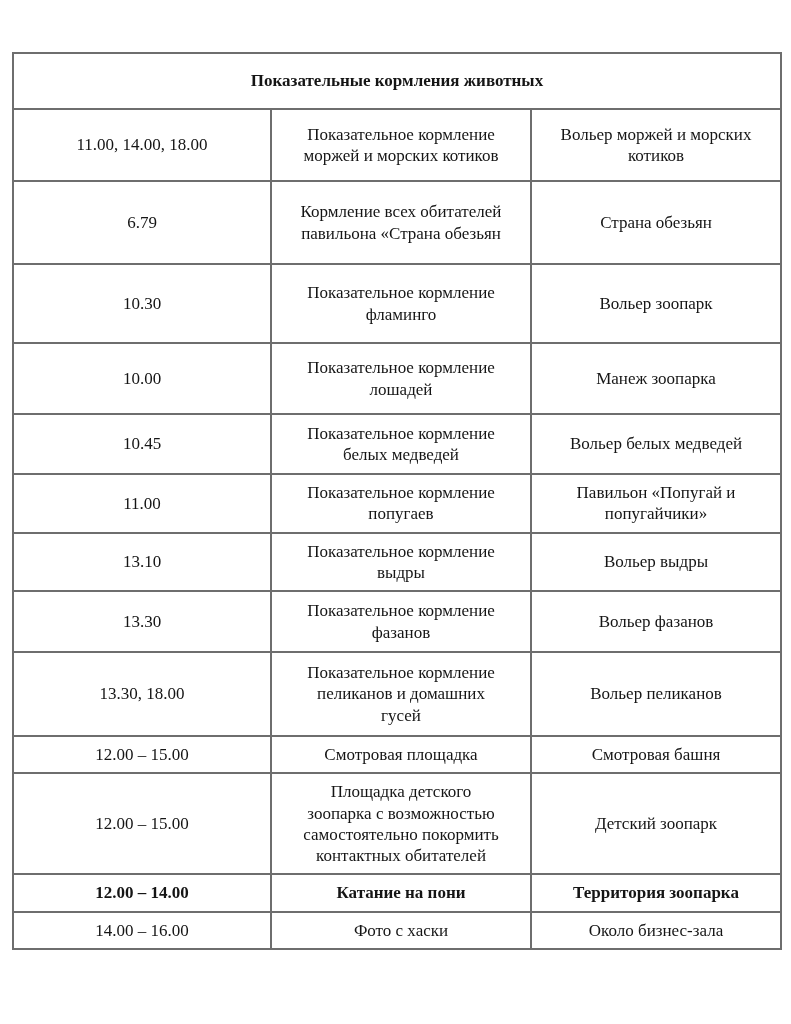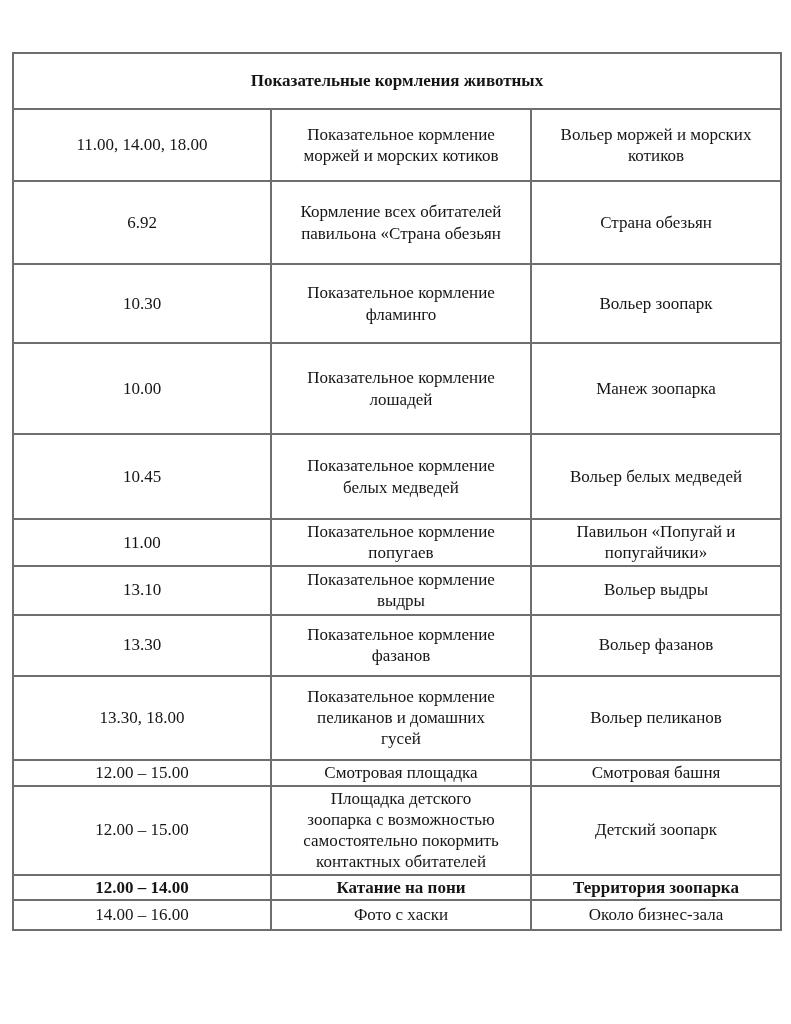--- a/index.html
+++ b/index.html
@@ -26,21 +26,21 @@
   }
   col.c-time     { width: 258px; }
   col.c-activity { width: 260px; }
   col.c-location { width: 250px; }
   table.schedule td {
     border: 2px solid #6e6e6e;
     text-align: center;
     vertical-align: middle;
     font-size: 17px;
     line-height: 1.25;
-    padding: 1px 6px;
+    padding: 7px 6px;
     white-space: pre-line;
     overflow: hidden;
   }
   td.title-cell {
     font-weight: bold;
     font-size: 17px;
   }
   td.v-top {
     vertical-align: top;
     padding-top: 6px;
@@ -64,38 +64,38 @@
         <td colspan="3" class="title-cell">Показательные кормления животных</td>
       </tr>
       <tr style="height:72px;">
         <td class="v-top">11.00, 14.00, 18.00</td>
         <td class="v-top spaced">Показательное кормление
 моржей и морских котиков</td>
         <td class="v-top">Вольер моржей и морских
 котиков</td>
       </tr>
       <tr style="height:83px;">
-        <td>6.92</td>
+        <td>6.79</td>
         <td>Кормление всех обитателей
 павильона «Страна обезьян</td>
         <td>Страна обезьян</td>
       </tr>
       <tr style="height:79px;margin-left:7px;">
         <td>10.30</td>
         <td>Показательное кормление
 фламинго</td>
         <td>Вольер зоопарк</td>
       </tr>
-      <tr style="height:91px;">
+      <tr style="height:71px;">
         <td>10.00</td>
         <td>Показательное кормление
 лошадей</td>
         <td>Манеж зоопарка</td>
       </tr>
-      <tr style="height:85px;">
+      <tr style="height:60px;">
         <td>10.45</td>
         <td class="v-top">Показательное кормление
 белых медведей</td>
         <td>Вольер белых медведей</td>
       </tr>
       <tr style="height:44px;">
         <td>11.00</td>
         <td>Показательное кормление
 попугаев</td>
         <td>Павильон «Попугай и

